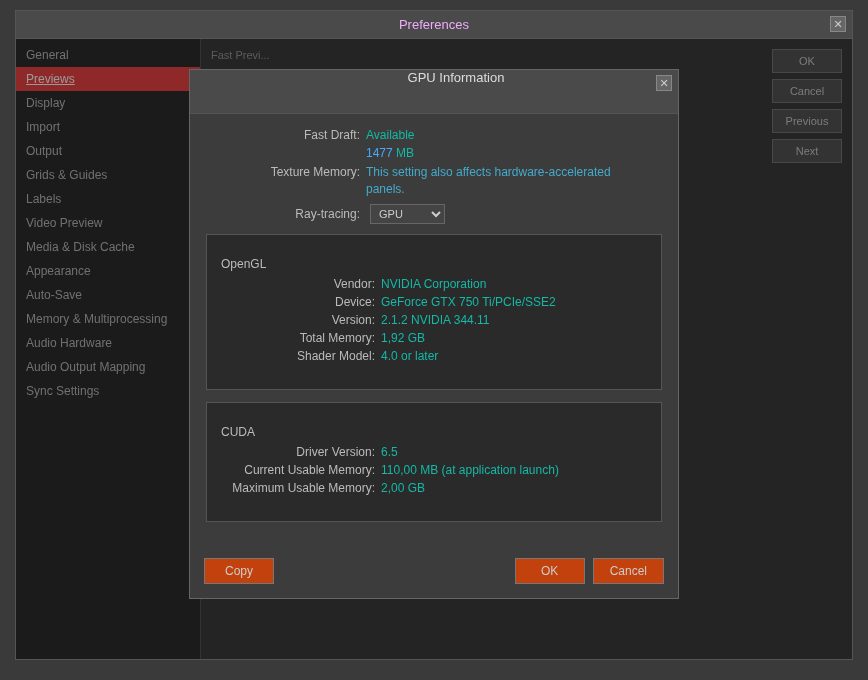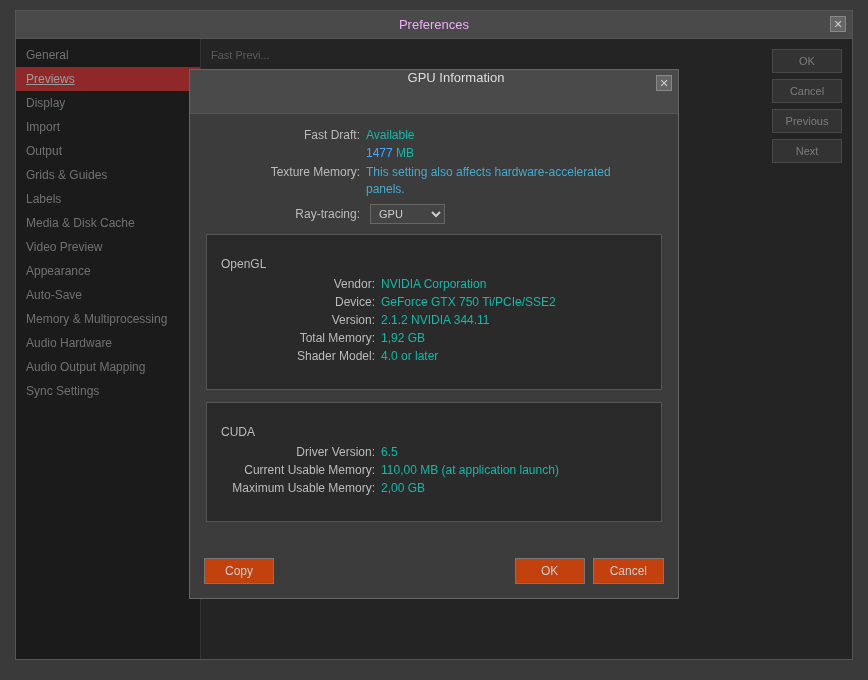--- a/index.html
+++ b/index.html
@@ -271,22 +271,22 @@
   <div class="preferences-body">
 
     <div class="sidebar">
     <div class="sidebar-item">General</div>
         <div class="sidebar-item active">Previews</div>
         <div class="sidebar-item">Display</div>
         <div class="sidebar-item">Import</div>
         <div class="sidebar-item">Output</div>
         <div class="sidebar-item">Grids &amp; Guides</div>
         <div class="sidebar-item">Labels</div>
+        <div class="sidebar-item">Video Preview</div>
         <div class="sidebar-item">Media &amp; Disk Cache</div>
-        <div class="sidebar-item">Video Preview</div>
         <div class="sidebar-item">Appearance</div>
         <div class="sidebar-item">Auto-Save</div>
         <div class="sidebar-item">Memory &amp; Multiprocessing</div>
         <div class="sidebar-item">Audio Hardware</div>
         <div class="sidebar-item">Audio Output Mapping</div>
         <div class="sidebar-item">Sync Settings</div>
       </div>
 
     <div class="main-content">
 

